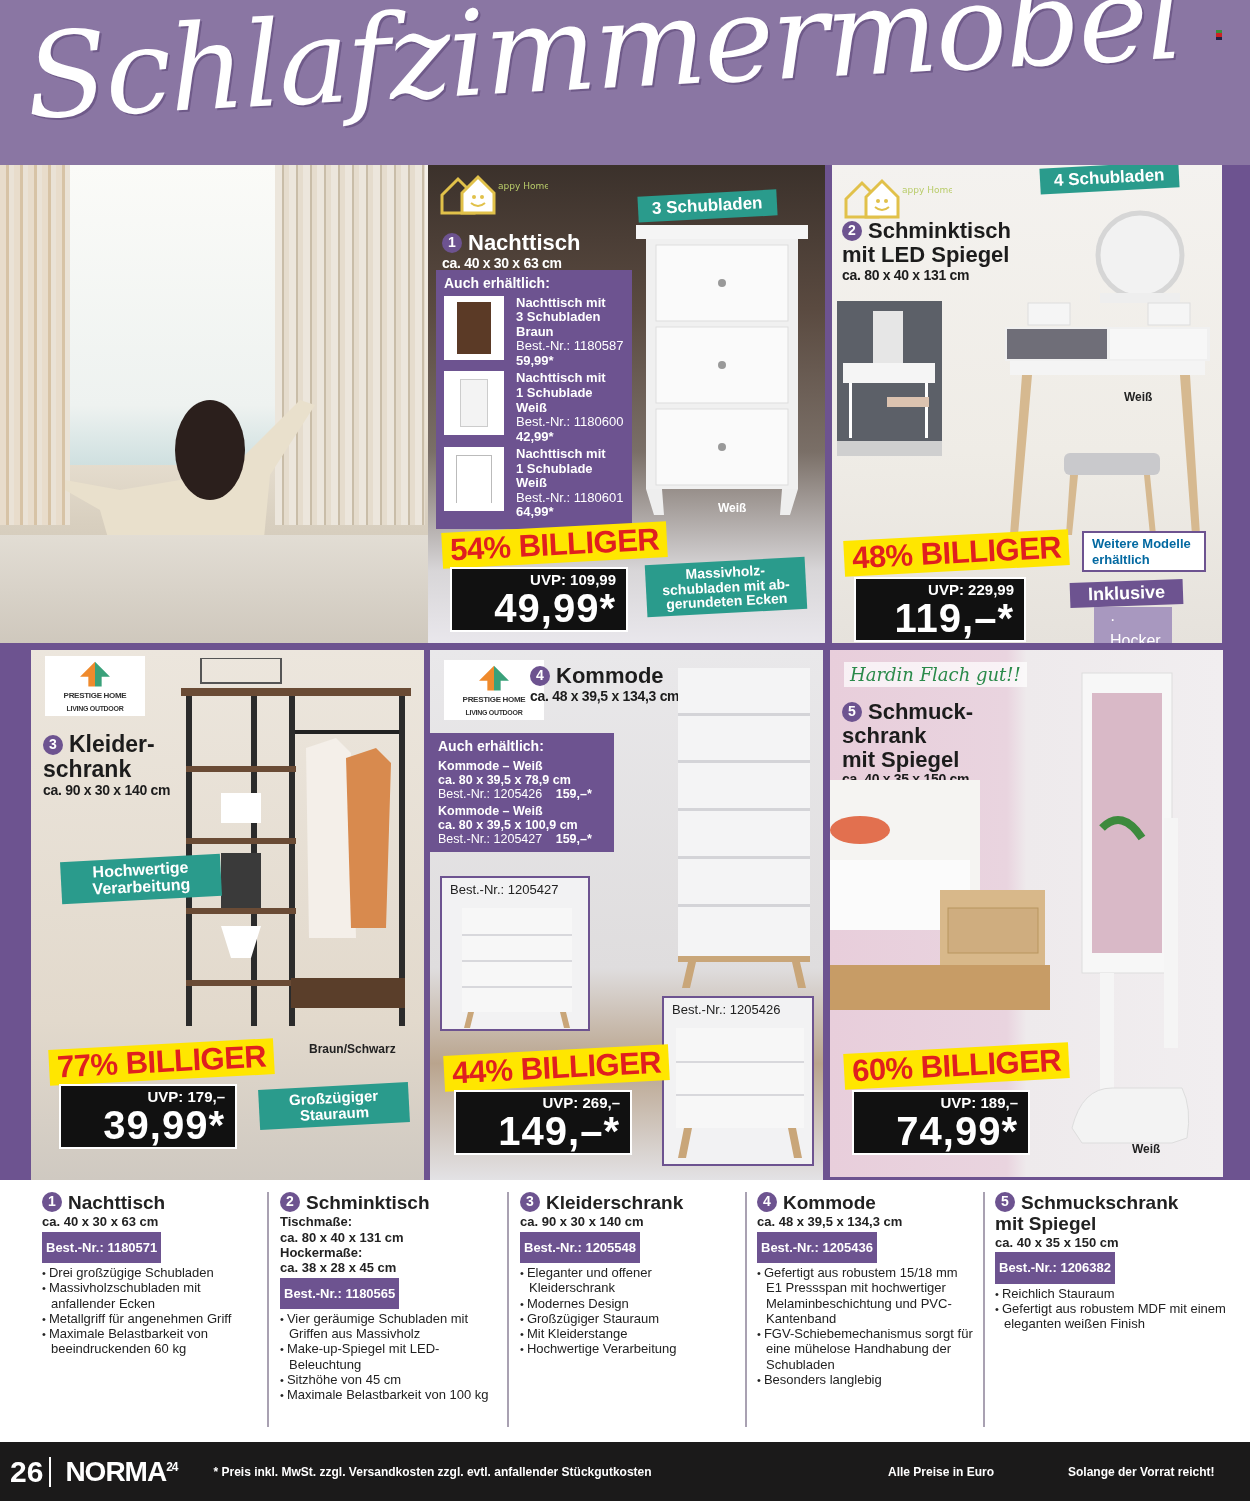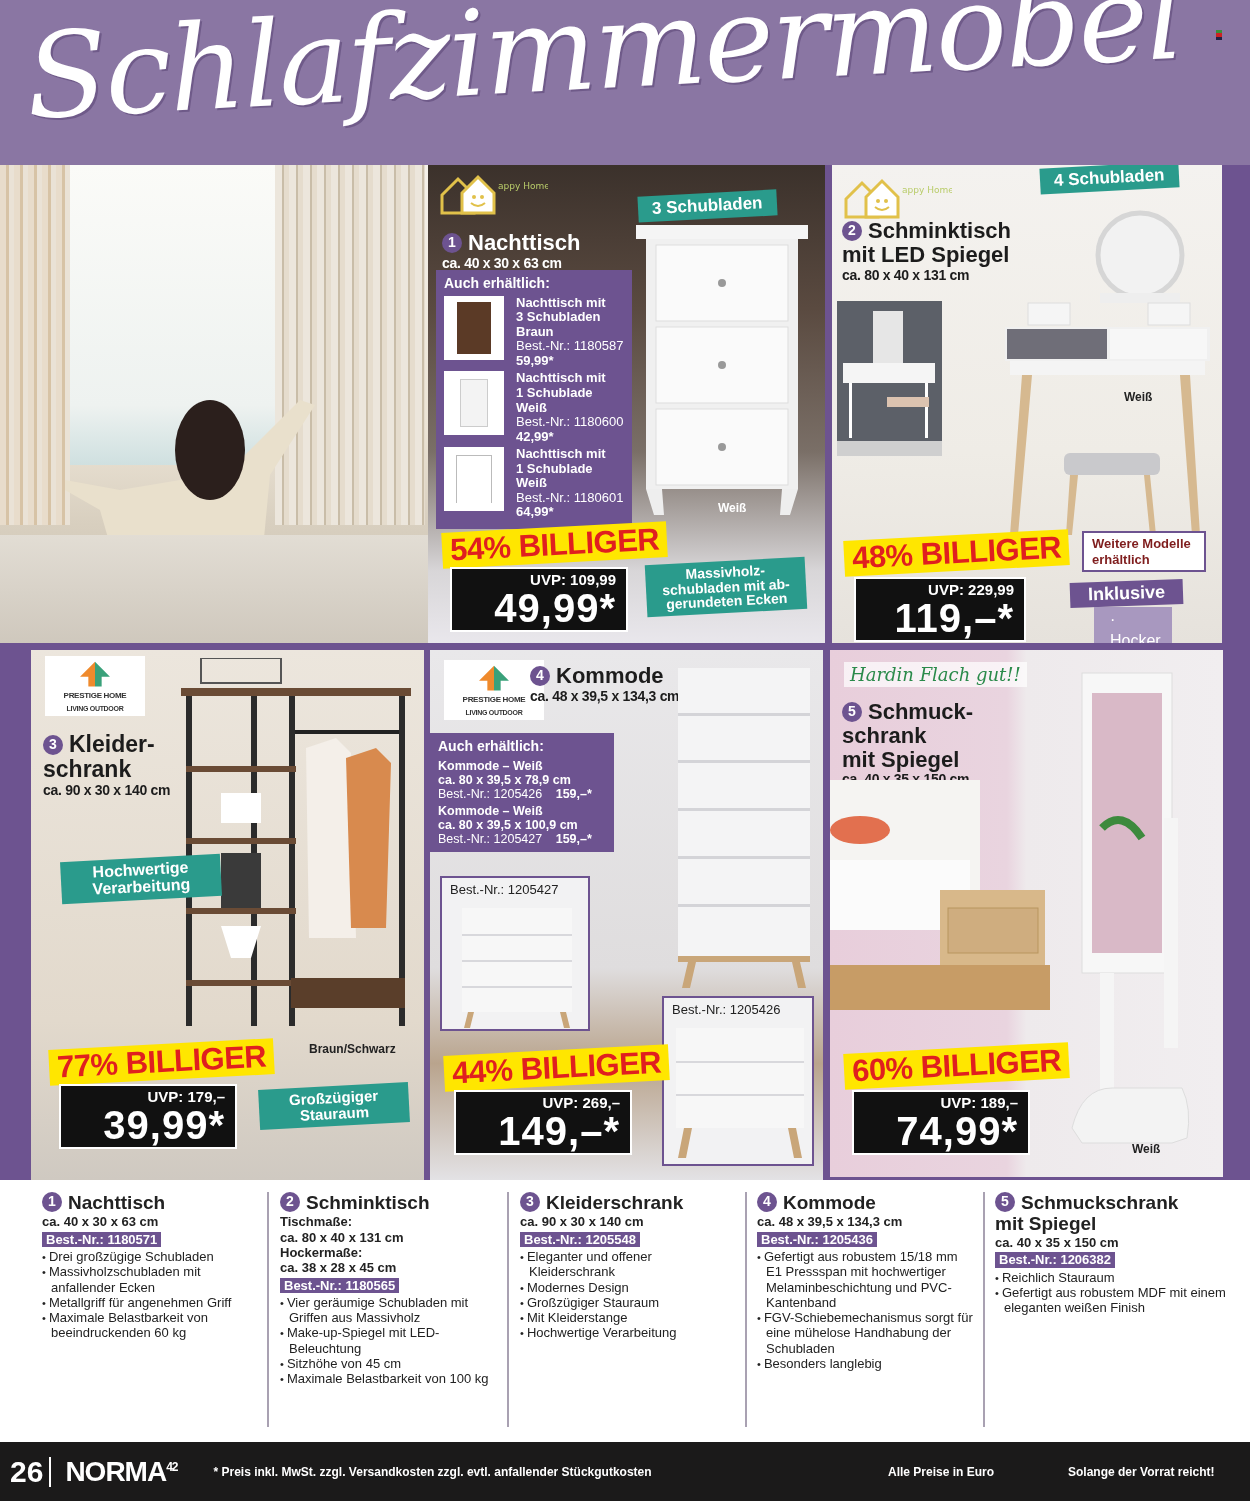--- a/index.html
+++ b/index.html
@@ -33,30 +33,30 @@
 .avail{position:absolute;background:#6d5390;color:#fff;padding:6px 8px;font-size:13px;line-height:1.12}
 .avail .h{font-weight:bold;font-size:14px;margin-bottom:4px}
 .avail .row{display:flex;gap:12px;margin-bottom:3px}
 .avail .thumb{width:60px;height:64px;background:#fff;flex-shrink:0;display:flex;align-items:center;justify-content:center}
 .avail b{font-weight:bold}
 .badge-billiger{position:absolute;background:#ffe600;color:#e01f1f;font-weight:bold;font-size:31px;padding:0 8px;transform:rotate(-3deg);letter-spacing:-.5px;line-height:1.15;white-space:nowrap}
 .price-box{position:absolute;background:#111;color:#fff;border:2px solid #fff;padding:2px 10px;text-align:right}
 .price-box .uvp{font-size:15px;font-weight:bold;display:block}
 .price-box .price{font-size:40px;font-weight:bold;line-height:1;display:block;letter-spacing:1px}
 .color-label{position:absolute;font-size:12px;font-weight:bold;color:#222}
-.white-box{position:absolute;background:#fff;border:2px solid #6d5390;padding:3px 8px;font-size:13px;font-weight:bold;line-height:1.2;color:#7f1d1d}
+.white-box{position:absolute;background:#fff;border:2px solid #6d5390;padding:3px 8px;font-size:13px;font-weight:bold;line-height:1.2;color:#0369a1}
 .incl-tag{position:absolute;background:#6d5390;color:#fff;font-weight:bold;font-size:18px;padding:2px 18px;transform:rotate(-2deg)}
 .incl-list{position:absolute;background:#a898bf;color:#fff;font-size:16px;padding:3px 16px;line-height:1.3}
 .photo-inset{position:absolute;border:2px solid #6d5390;background:#f2f2f3}
 .inset-label{position:absolute;left:8px;top:4px;font-size:13px;color:#222}
 .info{position:absolute;top:1180px;left:0;width:1250px;height:262px;background:#fff}
 .info-col{position:absolute;top:12px;font-size:13px;line-height:1.18;color:#222}
 .info-col .name{font-weight:bold;font-size:19px;line-height:1.1}
 .info-col .dim{font-weight:bold;font-size:13px}
-.info-col .best{display:inline-block;background:#6d5390;color:#fff;font-weight:bold;font-size:13px;padding:0 4px;margin:2px 0}
+.info-col .best{display:inline-block;background:#6d5390;color:#fff;font-weight:bold;font-size:13px;padding:8px 4px;margin:2px 0}
 .info-col ul{list-style:none}
 .info-col li{padding-left:9px;text-indent:-9px}
 .info-col li::before{content:"• ";font-size:11px}
 .vsep{position:absolute;top:12px;width:2px;height:235px;background:#a9a1b2}
 .footer{position:absolute;left:0;top:1442px;width:1250px;height:59px;background:#1b1a1a;color:#fff;display:flex;align-items:center}
 .footer .pg{font-size:30px;font-weight:bold;margin-left:10px;padding-right:6px;border-right:2px solid #fff;line-height:1}
 .footer .logo{font-size:28px;font-weight:900;margin-left:14px;letter-spacing:-1px}
 .footer .logo sup{font-size:12px}
 .footer .note{font-size:12px;font-weight:bold;margin-left:36px}
 .footer .euro{font-size:12px;font-weight:bold;position:absolute;left:888px}
@@ -413,18 +413,18 @@
       <div class="best">Best.-Nr.: 1206382</div>
       <ul>
         <li>Reichlich Stauraum</li>
         <li>Gefertigt aus robustem MDF mit einem eleganten weißen Finish</li>
       </ul>
     </div>
   </div>
 
   <div class="footer">
     <span class="pg">26</span>
-    <span class="logo"><span>NORMA</span><sup>42</sup></span>
+    <span class="logo"><span>NORMA</span><sup>24</sup></span>
     <span class="note">* Preis inkl. MwSt. zzgl. Versandkosten zzgl. evtl. anfallender Stückgutkosten</span>
     <span class="euro">Alle Preise in Euro</span>
     <span class="vorrat">Solange der Vorrat reicht!</span>
   </div>
 </div>
 
 </body></html>

